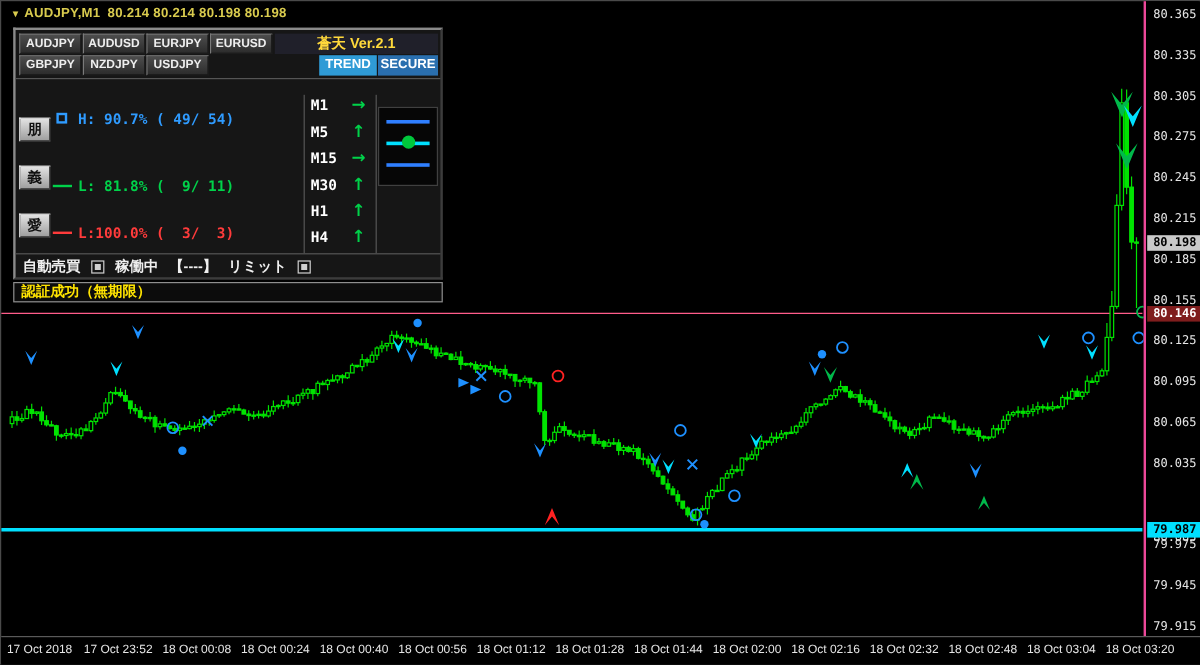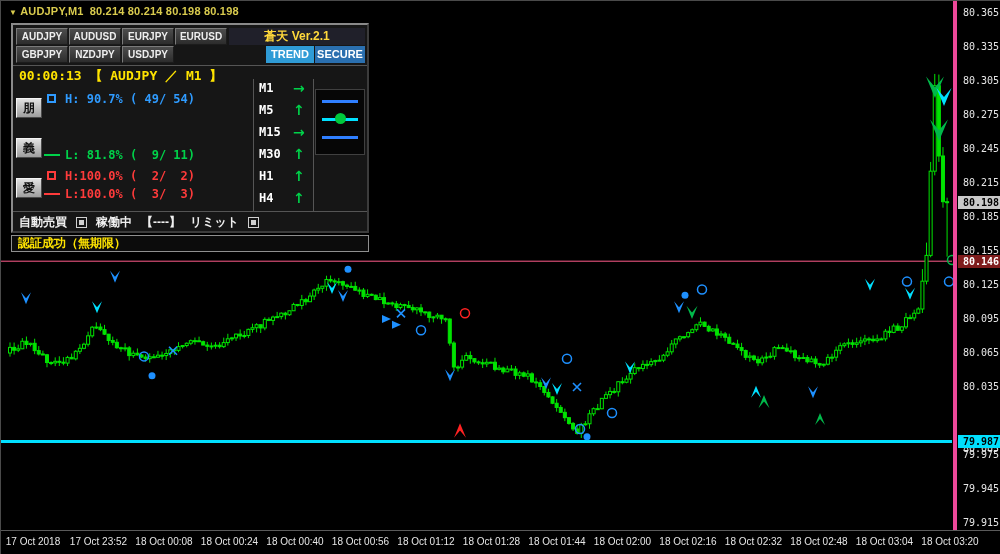--- a/index.html
+++ b/index.html
@@ -5,21 +5,21 @@
   * { margin:0; padding:0; box-sizing:border-box; }
   html,body { width:1000px; height:554px; background:#000; }
   body { font-family:"Liberation Sans",sans-serif; position:relative; overflow:hidden; }
   .window { position:absolute; inset:0; background:#000; border:1px solid #4a4a4a; }
   #chart-svg { position:absolute; left:0; top:0; z-index:1; }
   .chart-title { position:absolute; left:8px; top:4px; z-index:3; color:#d9cb4e; font:bold 11px "Liberation Sans",sans-serif; letter-spacing:0.2px; }
   .chart-title .tri { font-size:8px; margin-right:3px; color:#d9cb4e; }
   .chart-title .quotes { margin-left:6px; }
 
   
-  .price-axis { position:absolute; left:952px; top:0; width:48px; height:529px; background:#000; border-left:4px solid #ec4899; z-index:2; }
+  .price-axis { position:absolute; left:952px; top:0; width:48px; height:529px; background:#000; border-left:2px solid #ec4899; z-index:2; }
   .pa-label { position:absolute; left:6px; color:#e6e6e6; font:10px "DejaVu Sans Mono",monospace; }
   .pa-tag { position:absolute; left:1px; width:46px; height:13px; font:bold 10px "DejaVu Sans Mono",monospace; text-align:center; line-height:13px; }
 
   
   .time-axis { position:absolute; left:0; top:529px; width:1000px; height:25px; background:#000; border-top:1px solid #5a5a5a; z-index:2; }
   .ta-label { position:absolute; top:5px; transform:translateX(-50%); color:#e6e6e6; font:10px "Liberation Sans",sans-serif; white-space:nowrap; }
 
   
   .panel { position:absolute; left:10px; top:22px; width:358px; height:210px; background:#161616; border:2px solid #8a8a8a; border-right-color:#3c3c3c; border-bottom-color:#3c3c3c; z-index:5; }
   .pair-btn { position:absolute; width:52px; height:17px; background:linear-gradient(#4d4d4d,#2c2c2c); border:1px solid; border-color:#7a7a7a #1c1c1c #1c1c1c #7a7a7a; color:#eee; font:bold 10px "Liberation Sans",sans-serif; text-align:center; line-height:15px; cursor:pointer; }
@@ -601,21 +601,20 @@
       <span class="ta-label" style="left: 818px;">18 Oct 02:48</span>
       <span class="ta-label" style="left: 883.5px;">18 Oct 03:04</span>
       <span class="ta-label" style="left: 949px;">18 Oct 03:20</span>
     </div>
 
   <div class="panel" id="panel">
     <div class="brand">蒼天 Ver.2.1</div>
     <div class="tab tab-trend">TREND</div>
     <div class="tab tab-secure">SECURE</div>
     <div class="hdiv" style="top:40px;"></div>
-    <div class="timer">00:00:13 【 AUDJPY ／ M1 】</div>
     <div class="vdiv" style="left:240px; top:54px; height:132px;"></div>
     <div class="vdiv" style="left:300px; top:54px; height:132px;"></div>
     <div class="gauge" id="gauge">
         <div class="gbar" style="top: 10px; background: rgb(47, 127, 255);"></div>
         <div class="gbar" style="top: 28px; background: rgb(0, 224, 255);"></div>
         <div class="gbar" style="top: 46px; background: rgb(47, 127, 255);"></div>
         <div class="gdot" style="background: rgb(0, 200, 60);"></div>
       </div>
     <div class="hdiv" style="top:186px;"></div>
     <div class="footer">
@@ -631,21 +630,20 @@
       <div class="pair-btn" style="left: 109px; top: 3px;">EURJPY</div>
       <div class="pair-btn" style="left: 162px; top: 3px;">EURUSD</div>
       <div class="pair-btn" style="left: 3px; top: 21px;">GBPJPY</div>
       <div class="pair-btn" style="left: 56px; top: 21px;">NZDJPY</div>
       <div class="pair-btn" style="left: 109px; top: 21px;">USDJPY</div>
       <div class="mode-btn" style="top: 73px;">朋</div>
       <div class="mode-btn" style="top: 113px;">義</div>
       <div class="mode-btn" style="top: 153px;">愛</div>
       <div class="stat-row" style="top: 66px; color: rgb(47, 155, 255);"><span class="stat-marker-square" style="border-color: rgb(47, 155, 255);"></span><span class="stat-text">H: 90.7% ( 49/ 54)</span></div>
       <div class="stat-row" style="top: 122px; color: rgb(0, 210, 74);"><span class="stat-marker-line" style="background: rgb(0, 210, 74);"></span><span class="stat-text">L: 81.8% (  9/ 11)</span></div>
-      <div class="stat-row" style="top: 143px; color: rgb(255, 59, 59);"><span class="stat-marker-square" style="border-color: rgb(255, 59, 59);"></span><span class="stat-text">H:100.0% (  2/  2)</span></div>
       <div class="stat-row" style="top: 161px; color: rgb(255, 59, 59); padding-left: 32px;"><span class="stat-marker-line" style="background: rgb(255, 59, 59);"></span><span class="stat-text">L:100.0% (  3/  3)</span></div>
       <div class="tf-row" style="top: 54px;">
         <span class="tf-label">M1</span>
         <span class="tf-arrow" style="color: rgb(0, 210, 74);">→</span>
       </div>
       <div class="tf-row" style="top: 76px;">
         <span class="tf-label">M5</span>
         <span class="tf-arrow" style="color: rgb(0, 210, 74);">↑</span>
       </div>
       <div class="tf-row" style="top: 98px;">

